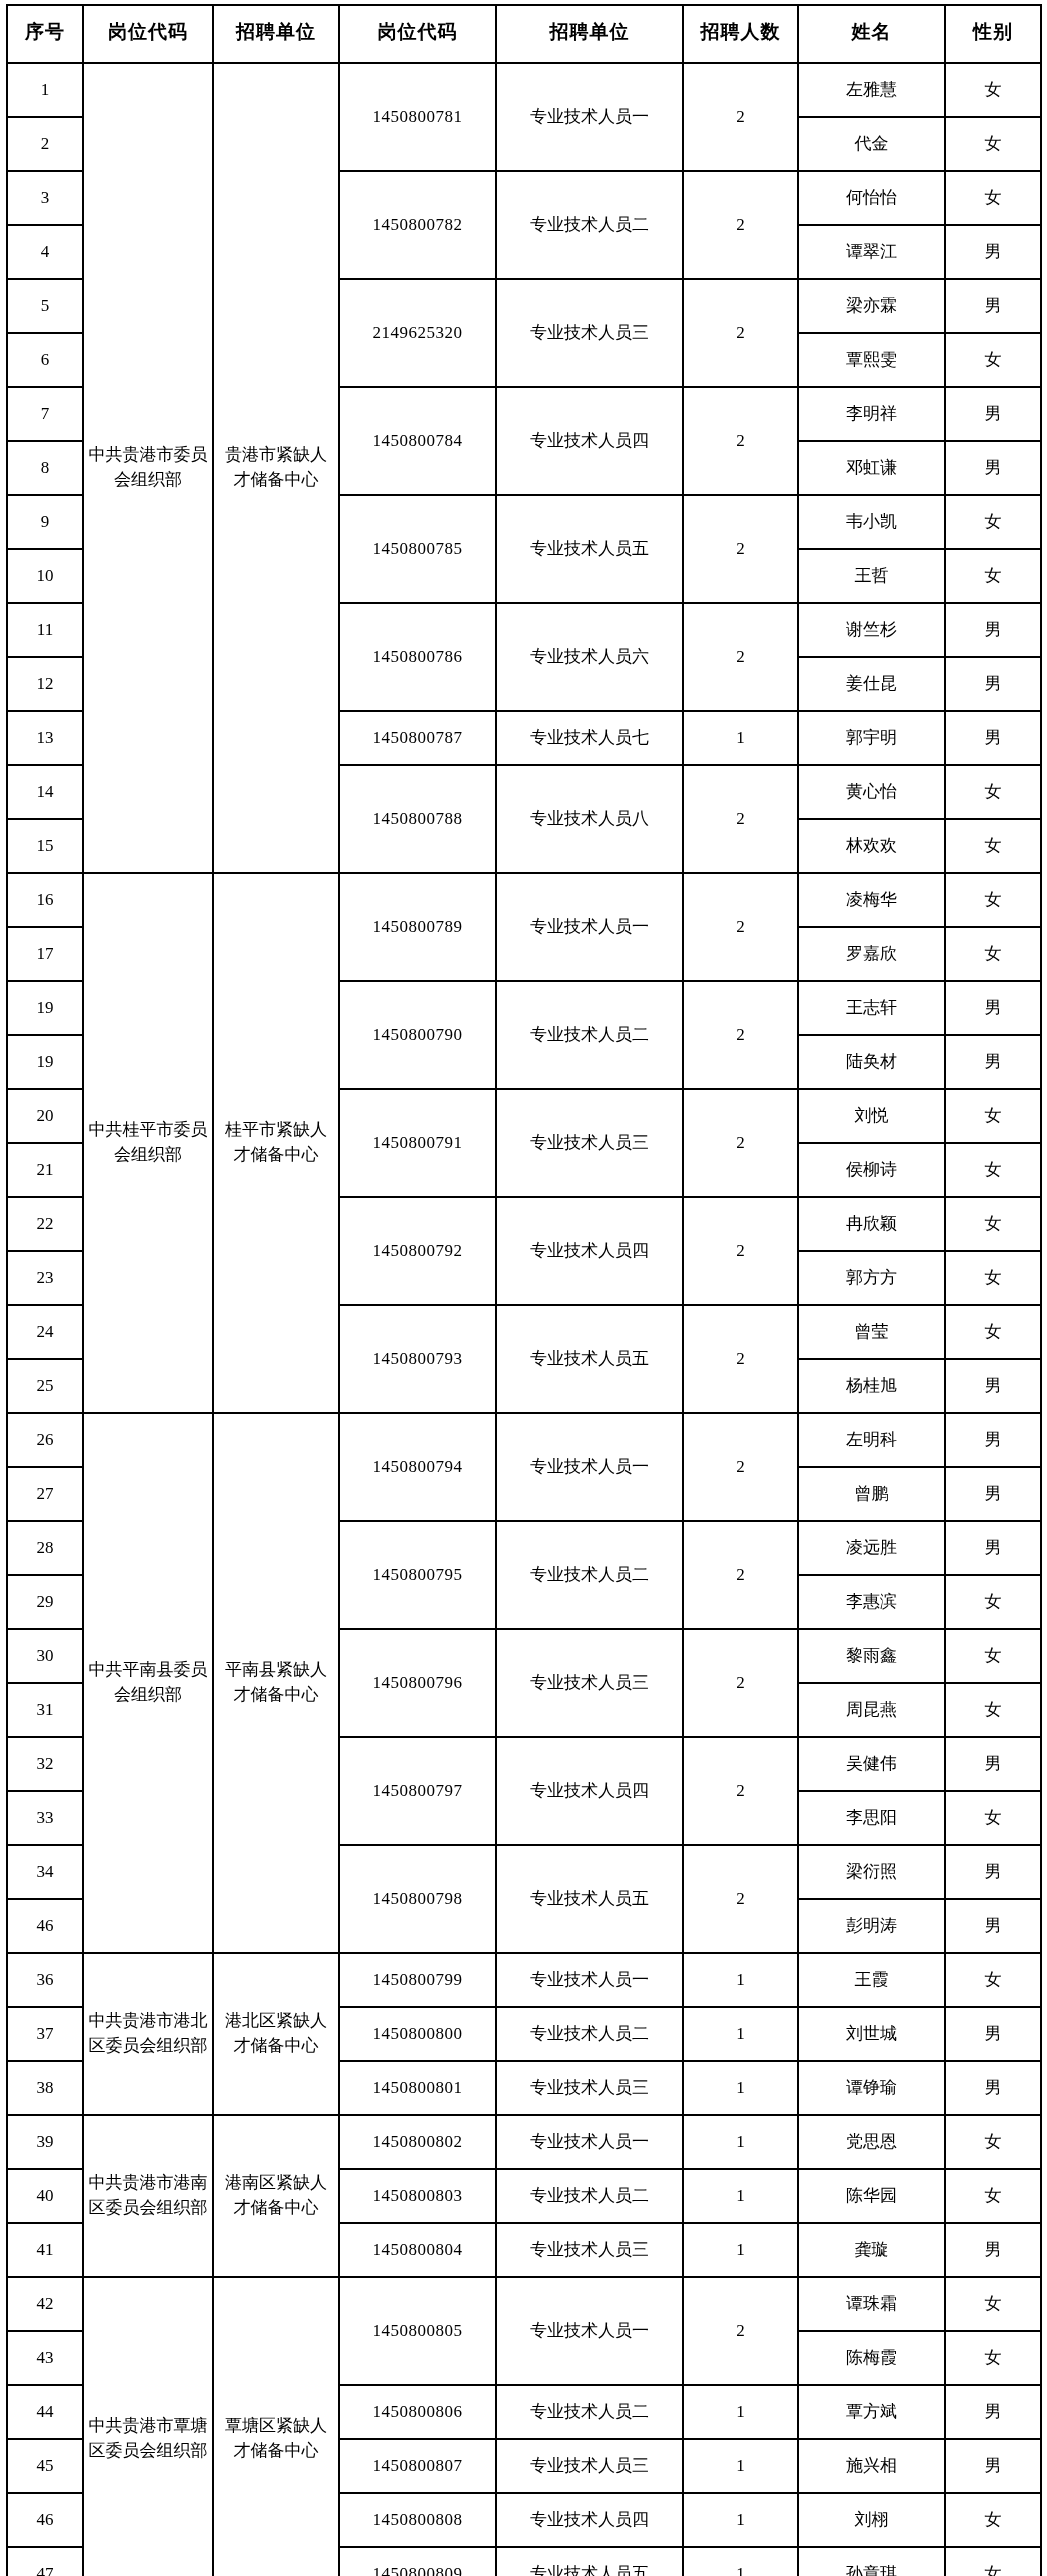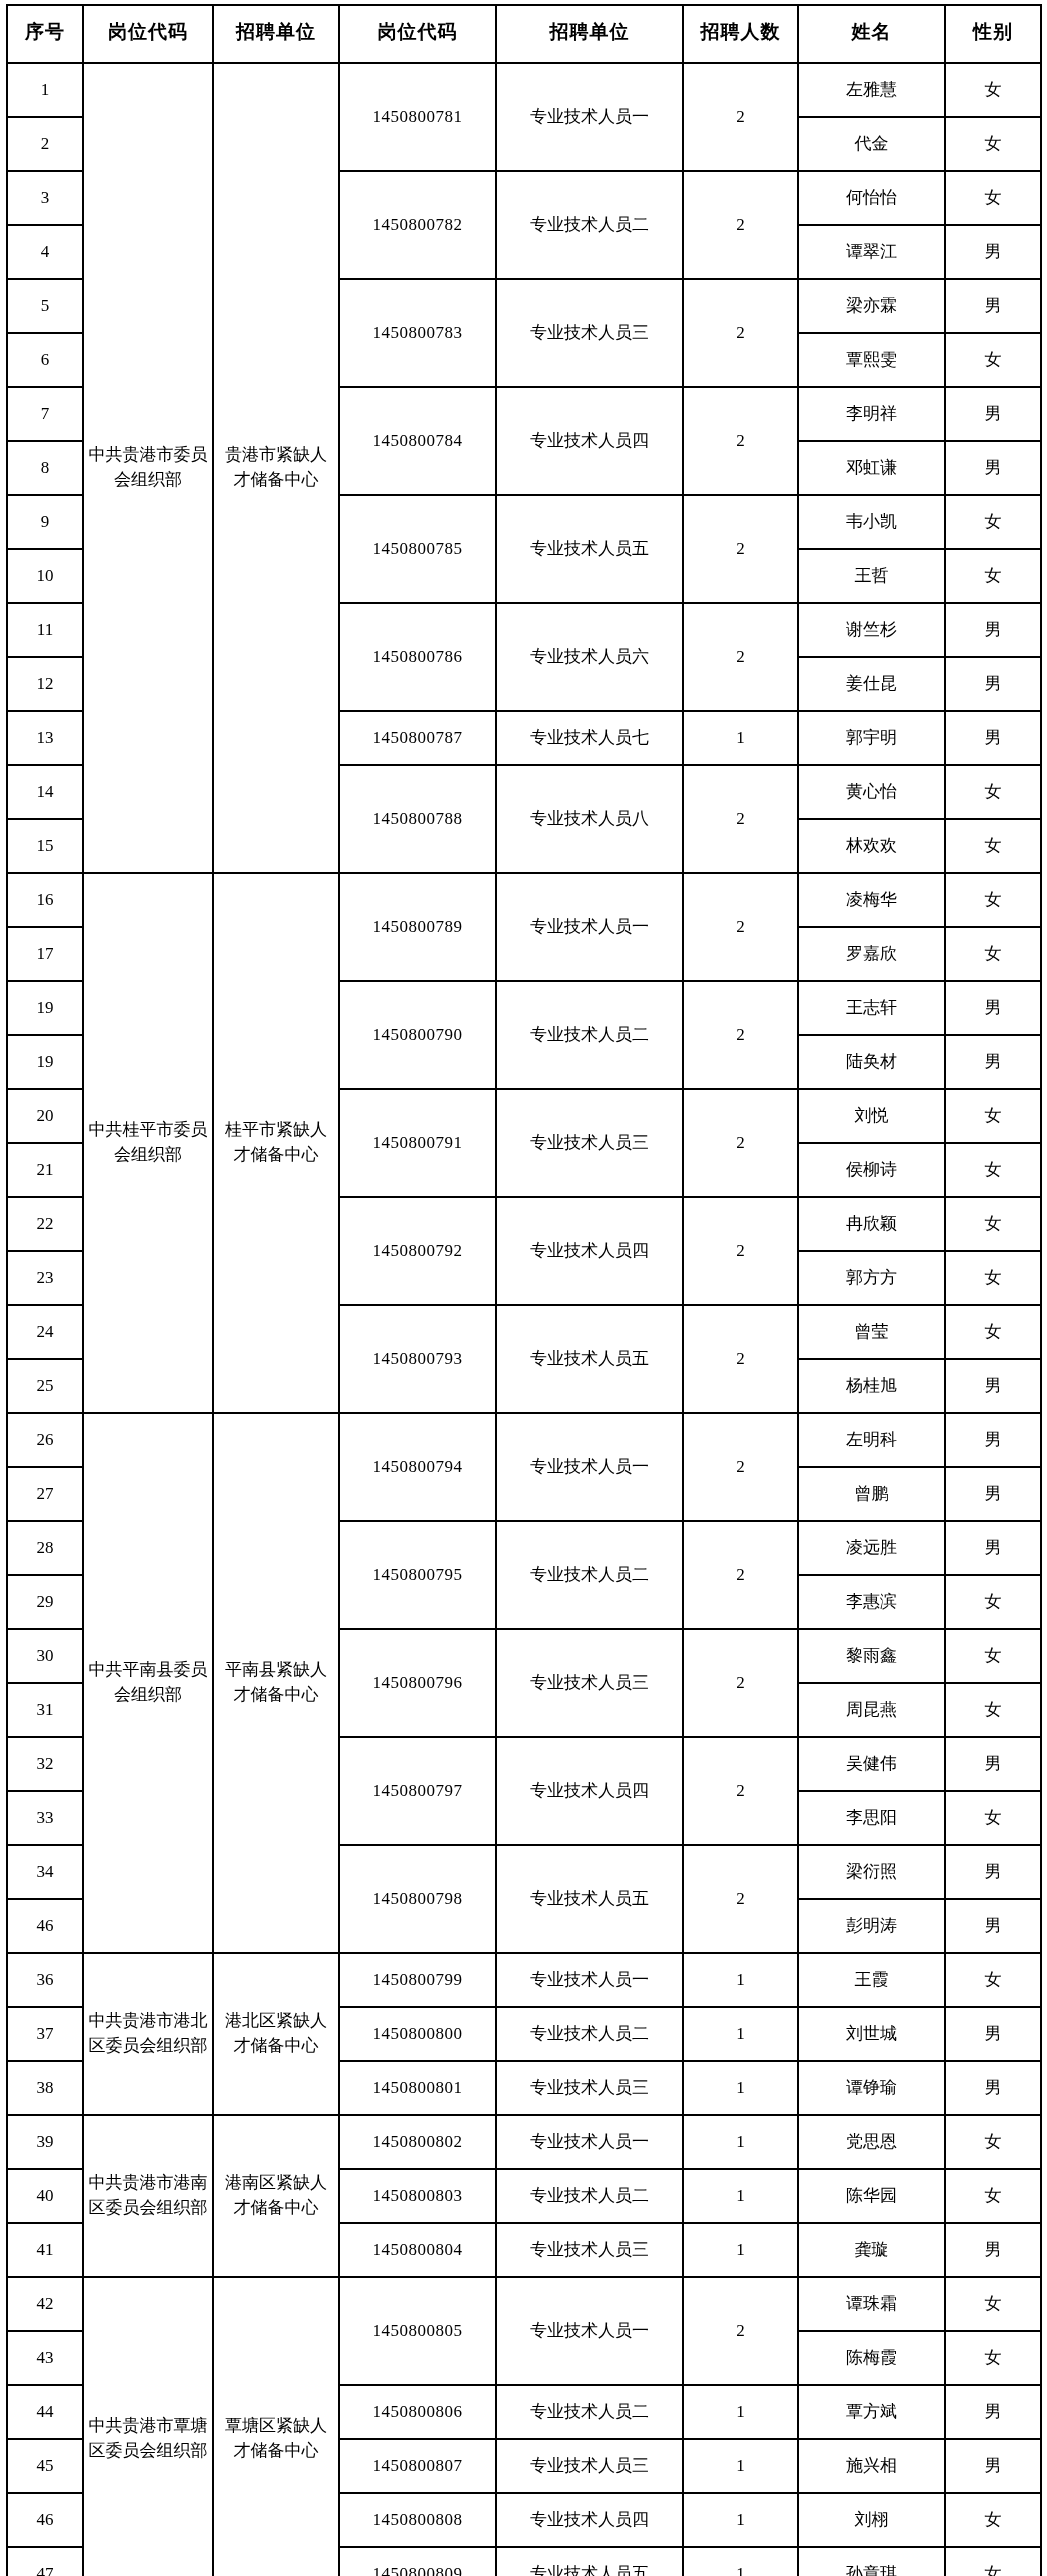--- a/index.html
+++ b/index.html
@@ -97,21 +97,21 @@
         <td class="cell-name">何怡怡</td>
         <td class="cell-gender">女</td>
       </tr>
       <tr>
         <td class="cell-serial">4</td>
         <td class="cell-name">谭翠江</td>
         <td class="cell-gender">男</td>
       </tr>
       <tr>
         <td class="cell-serial">5</td>
-        <td class="cell-code" rowspan="2">1450800783</td>
+        <td class="cell-code" rowspan="2">2149625320</td>
         <td class="cell-position" rowspan="2">专业技术人员三</td>
         <td class="cell-count" rowspan="2">2</td>
         <td class="cell-name">梁亦霖</td>
         <td class="cell-gender">男</td>
       </tr>
       <tr>
         <td class="cell-serial">6</td>
         <td class="cell-name">覃熙雯</td>
         <td class="cell-gender">女</td>
       </tr>

